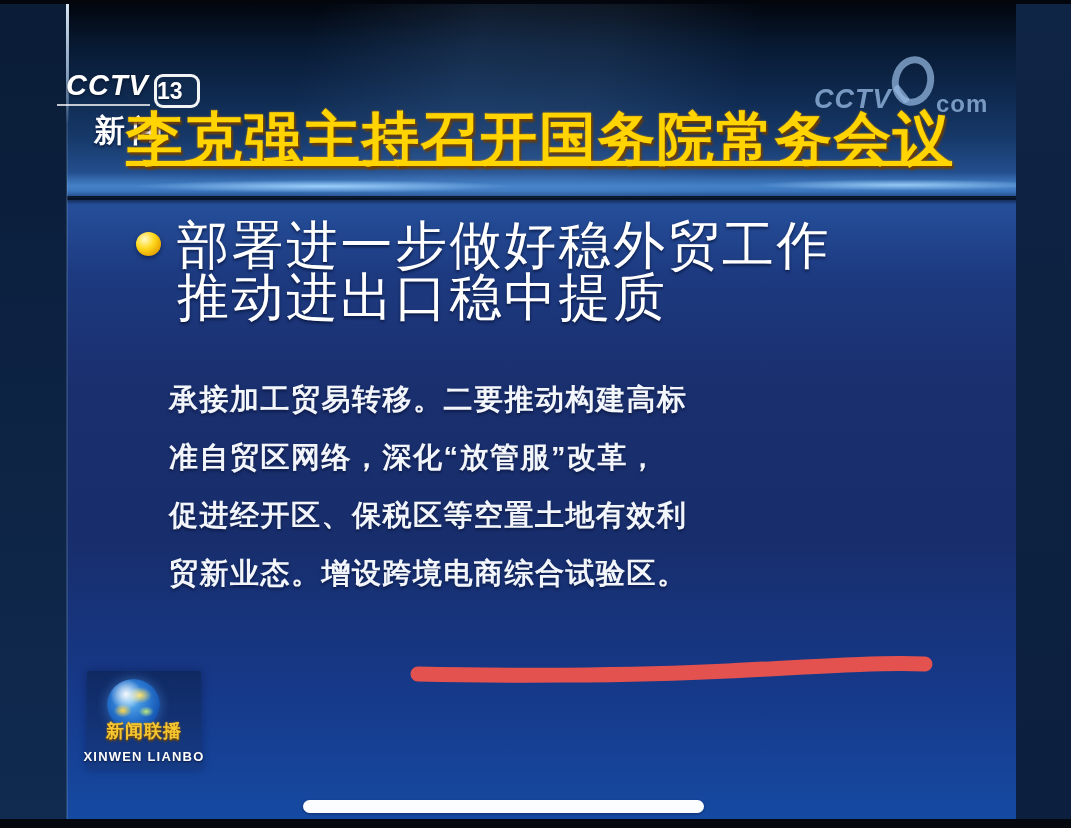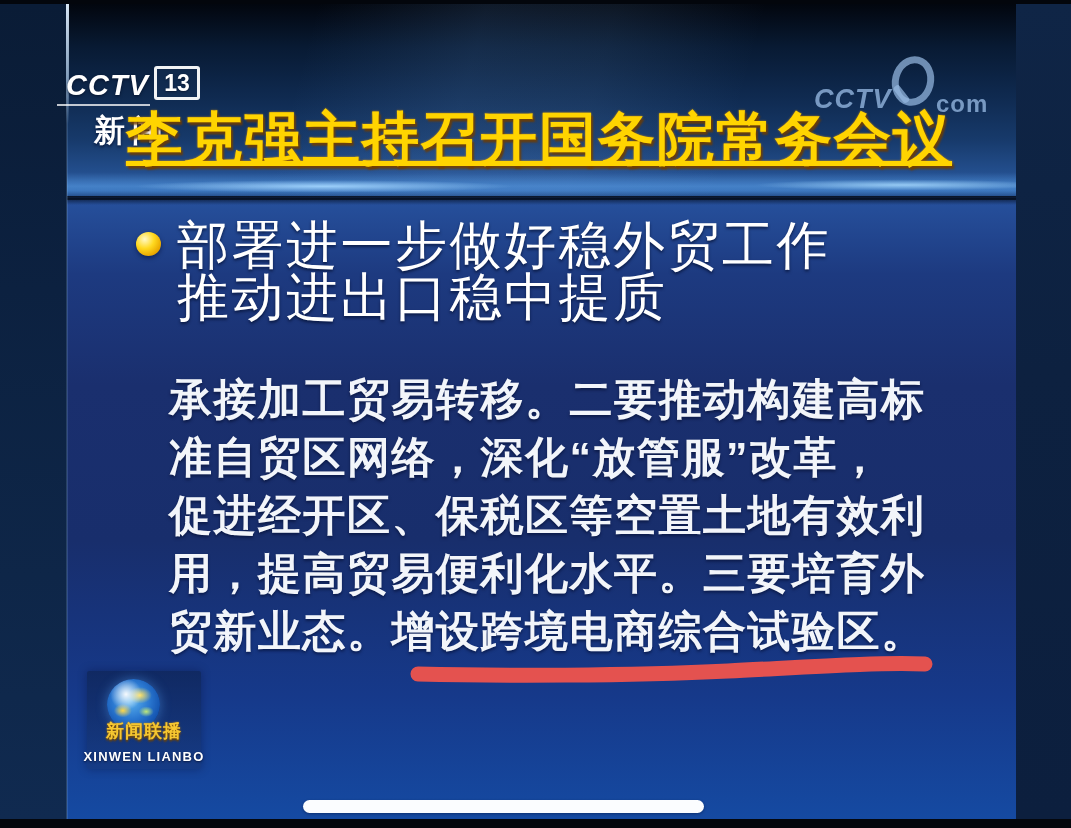--- a/index.html
+++ b/index.html
@@ -32,23 +32,23 @@
   .content-area{position:absolute;left:0;top:196px;width:949px;height:619px;
     background:linear-gradient(180deg,#26509c 0%,#1d3a80 12%,#1a2f6e 30%,#182e6c 55%,#16398a 80%,#154aa2 100%);}
   .edge-line{position:absolute;left:-1px;top:0;width:3px;height:120px;z-index:5;
     background:linear-gradient(180deg,rgba(225,240,255,.95) 0%,rgba(185,215,245,.6) 65%,rgba(150,190,230,0) 100%);}
   .edge-line-faint{position:absolute;left:-1px;top:0;width:2px;height:815px;
     background:rgba(160,200,240,.18);z-index:4;}
   
   .bug{position:absolute;left:66px;top:66px;z-index:6;color:#fff;}
   .bug-cctv{position:absolute;left:0;top:3px;font-size:29px;font-weight:bold;
     font-style:italic;letter-spacing:1px;text-shadow:0 1px 3px rgba(0,10,30,.7);}
-  .bug-numbox{position:absolute;left:88px;top:0;width:40px;height:28px;
-    border:3px solid rgba(255,255,255,.95);border-radius:3px;
-    background:rgba(25,55,95,.35);text-align:center;line-height:28px;
+  .bug-numbox{position:absolute;left:88px;top:8px;width:40px;height:28px;
+    border:3px solid rgba(255,255,255,.95);border-radius:9px;
+    background:rgba(25,55,95,.35);line-height:28px;
     font-size:23px;font-weight:bold;text-shadow:0 1px 2px rgba(0,10,30,.6);}
   .bug-underline{position:absolute;left:-9px;top:38px;width:93px;height:2px;
     background:rgba(255,255,255,.75);}
   .bug-sub{position:absolute;left:28px;top:44px;font-size:31px;font-weight:bold;
     letter-spacing:7px;color:#fff;text-shadow:0 2px 3px rgba(0,10,40,.7);z-index:1;white-space:nowrap;}
   
   .wm{position:absolute;left:812px;top:54px;z-index:9;color:rgba(150,185,225,.78);}
   .wm-cctv{position:absolute;left:2px;top:30px;font-size:27px;font-weight:bold;
     font-style:italic;letter-spacing:1px;}
   .wm-ring{position:absolute;left:80px;top:2px;width:28px;height:36px;
@@ -62,21 +62,21 @@
     text-shadow:2px 3px 2px rgba(110,60,0,.85),0 0 2px #d89410;text-decoration:underline;}
   
   .bullet-dot{position:absolute;left:136px;top:232px;width:25px;height:24px;border-radius:50%;
     background:radial-gradient(circle at 35% 30%,#fff9c8 0%,#ffd920 40%,#eaa900 72%,#b87700 100%);
     box-shadow:0 2px 4px rgba(0,10,40,.5);z-index:6;}
   .bullet-text{position:absolute;left:177px;top:219px;z-index:6;
     font-size:52px;font-weight:normal;letter-spacing:2.5px;line-height:52px;color:#ffffff;
     text-shadow:0 2px 3px rgba(0,10,40,.65);white-space:nowrap;}
   
   .body-text{position:absolute;left:169px;top:370px;z-index:6;
-    font-size:43px;font-weight:bold;letter-spacing:1.5px;line-height:58px;color:#f2f5fa;
+    font-size:29px;font-weight:bold;letter-spacing:1.5px;line-height:58px;color:#f2f5fa;
     text-shadow:0 2px 3px rgba(0,10,40,.55);white-space:nowrap;}
   
   .red-underline{position:absolute;left:408px;top:650px;z-index:8;}
   
   .plogo{position:absolute;left:87px;top:671px;width:114px;height:98px;z-index:6;}
   .plogo-bg{position:absolute;inset:0;border-radius:2px;
     background:linear-gradient(180deg,rgba(12,32,75,.6) 0%,rgba(22,52,115,.5) 100%);
     box-shadow:0 0 10px rgba(0,10,40,.35);}
   .plogo-globe{position:absolute;left:20px;top:8px;width:53px;height:51px;border-radius:50%;
     background:
@@ -134,21 +134,20 @@
   <div class="bullet-dot"></div>
   <div class="bullet-text">
     <div>部署进一步做好稳外贸工作</div>
     <div>推动进出口稳中提质</div>
   </div>
 
   <div class="body-text">
     <div>承接加工贸易转移。二要推动构建高标</div>
     <div>准自贸区网络，深化“放管服”改革，</div>
     <div>促进经开区、保税区等空置土地有效利</div>
-    <div>用，提高贸易便利化水平。三要培育外</div>
     <div>贸新业态。增设跨境电商综合试验区。</div>
   </div>
 
   <svg class="red-underline" width="528" height="36" viewBox="0 0 528 36">
     <path d="M10,24 C90,26 220,26 320,21 C400,17 470,12 517,14" fill="none" stroke="#f4544b" stroke-width="15" stroke-linecap="round" opacity="0.93"></path>
   </svg>
 
   <div class="plogo">
     <div class="plogo-bg"></div>
     <div class="plogo-globe"></div>

